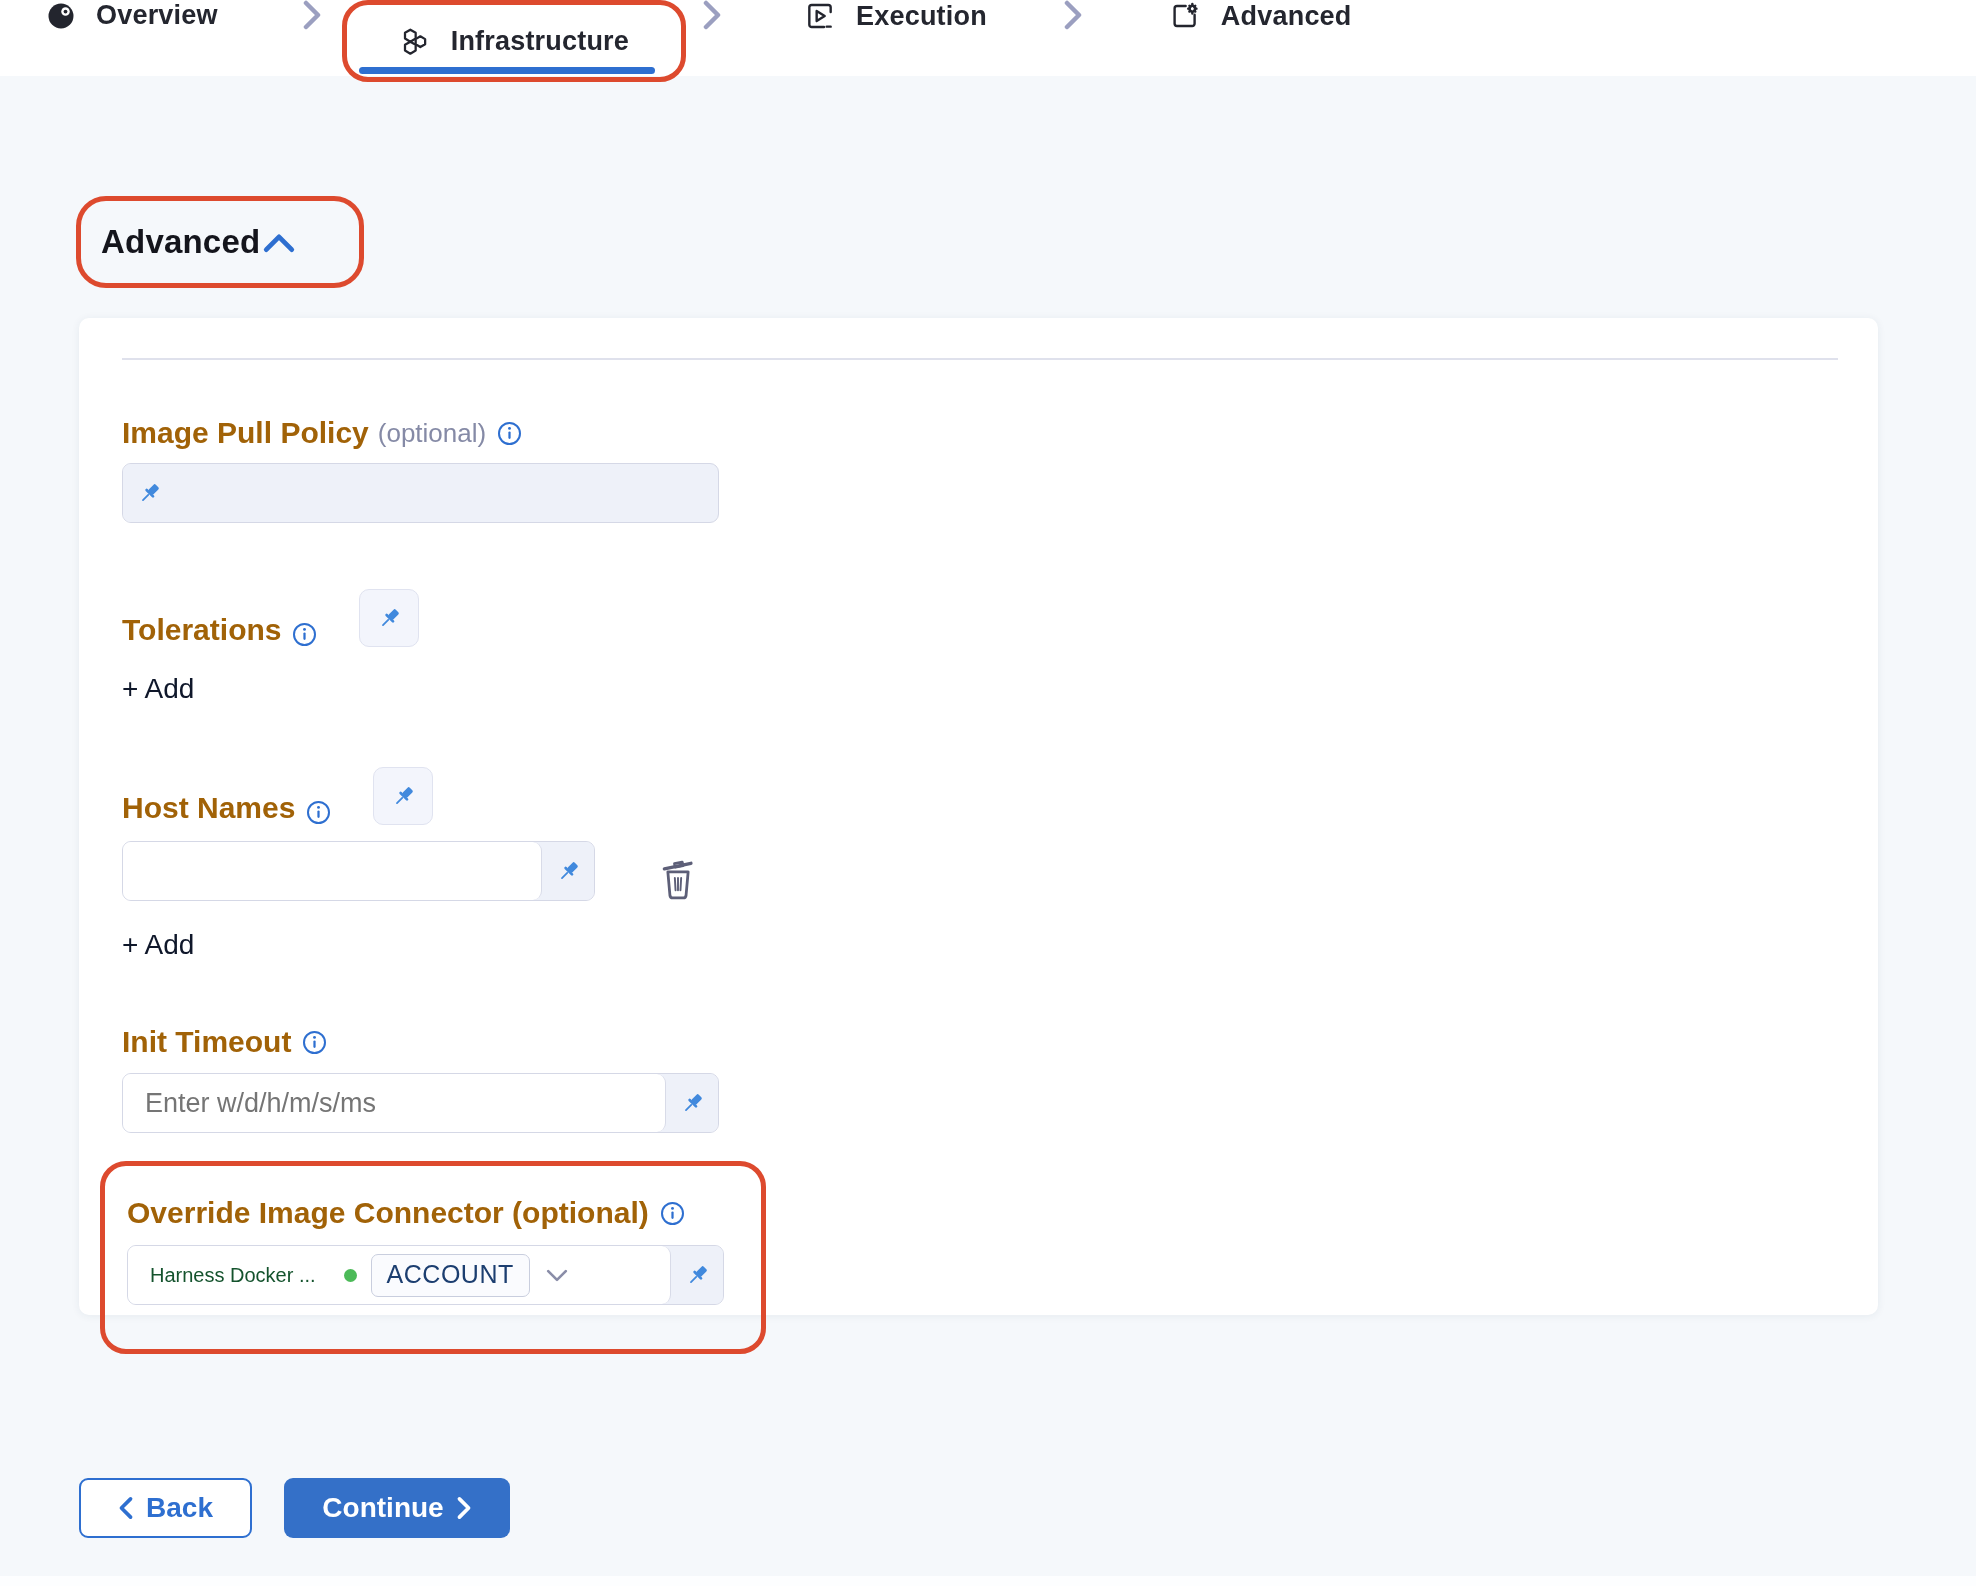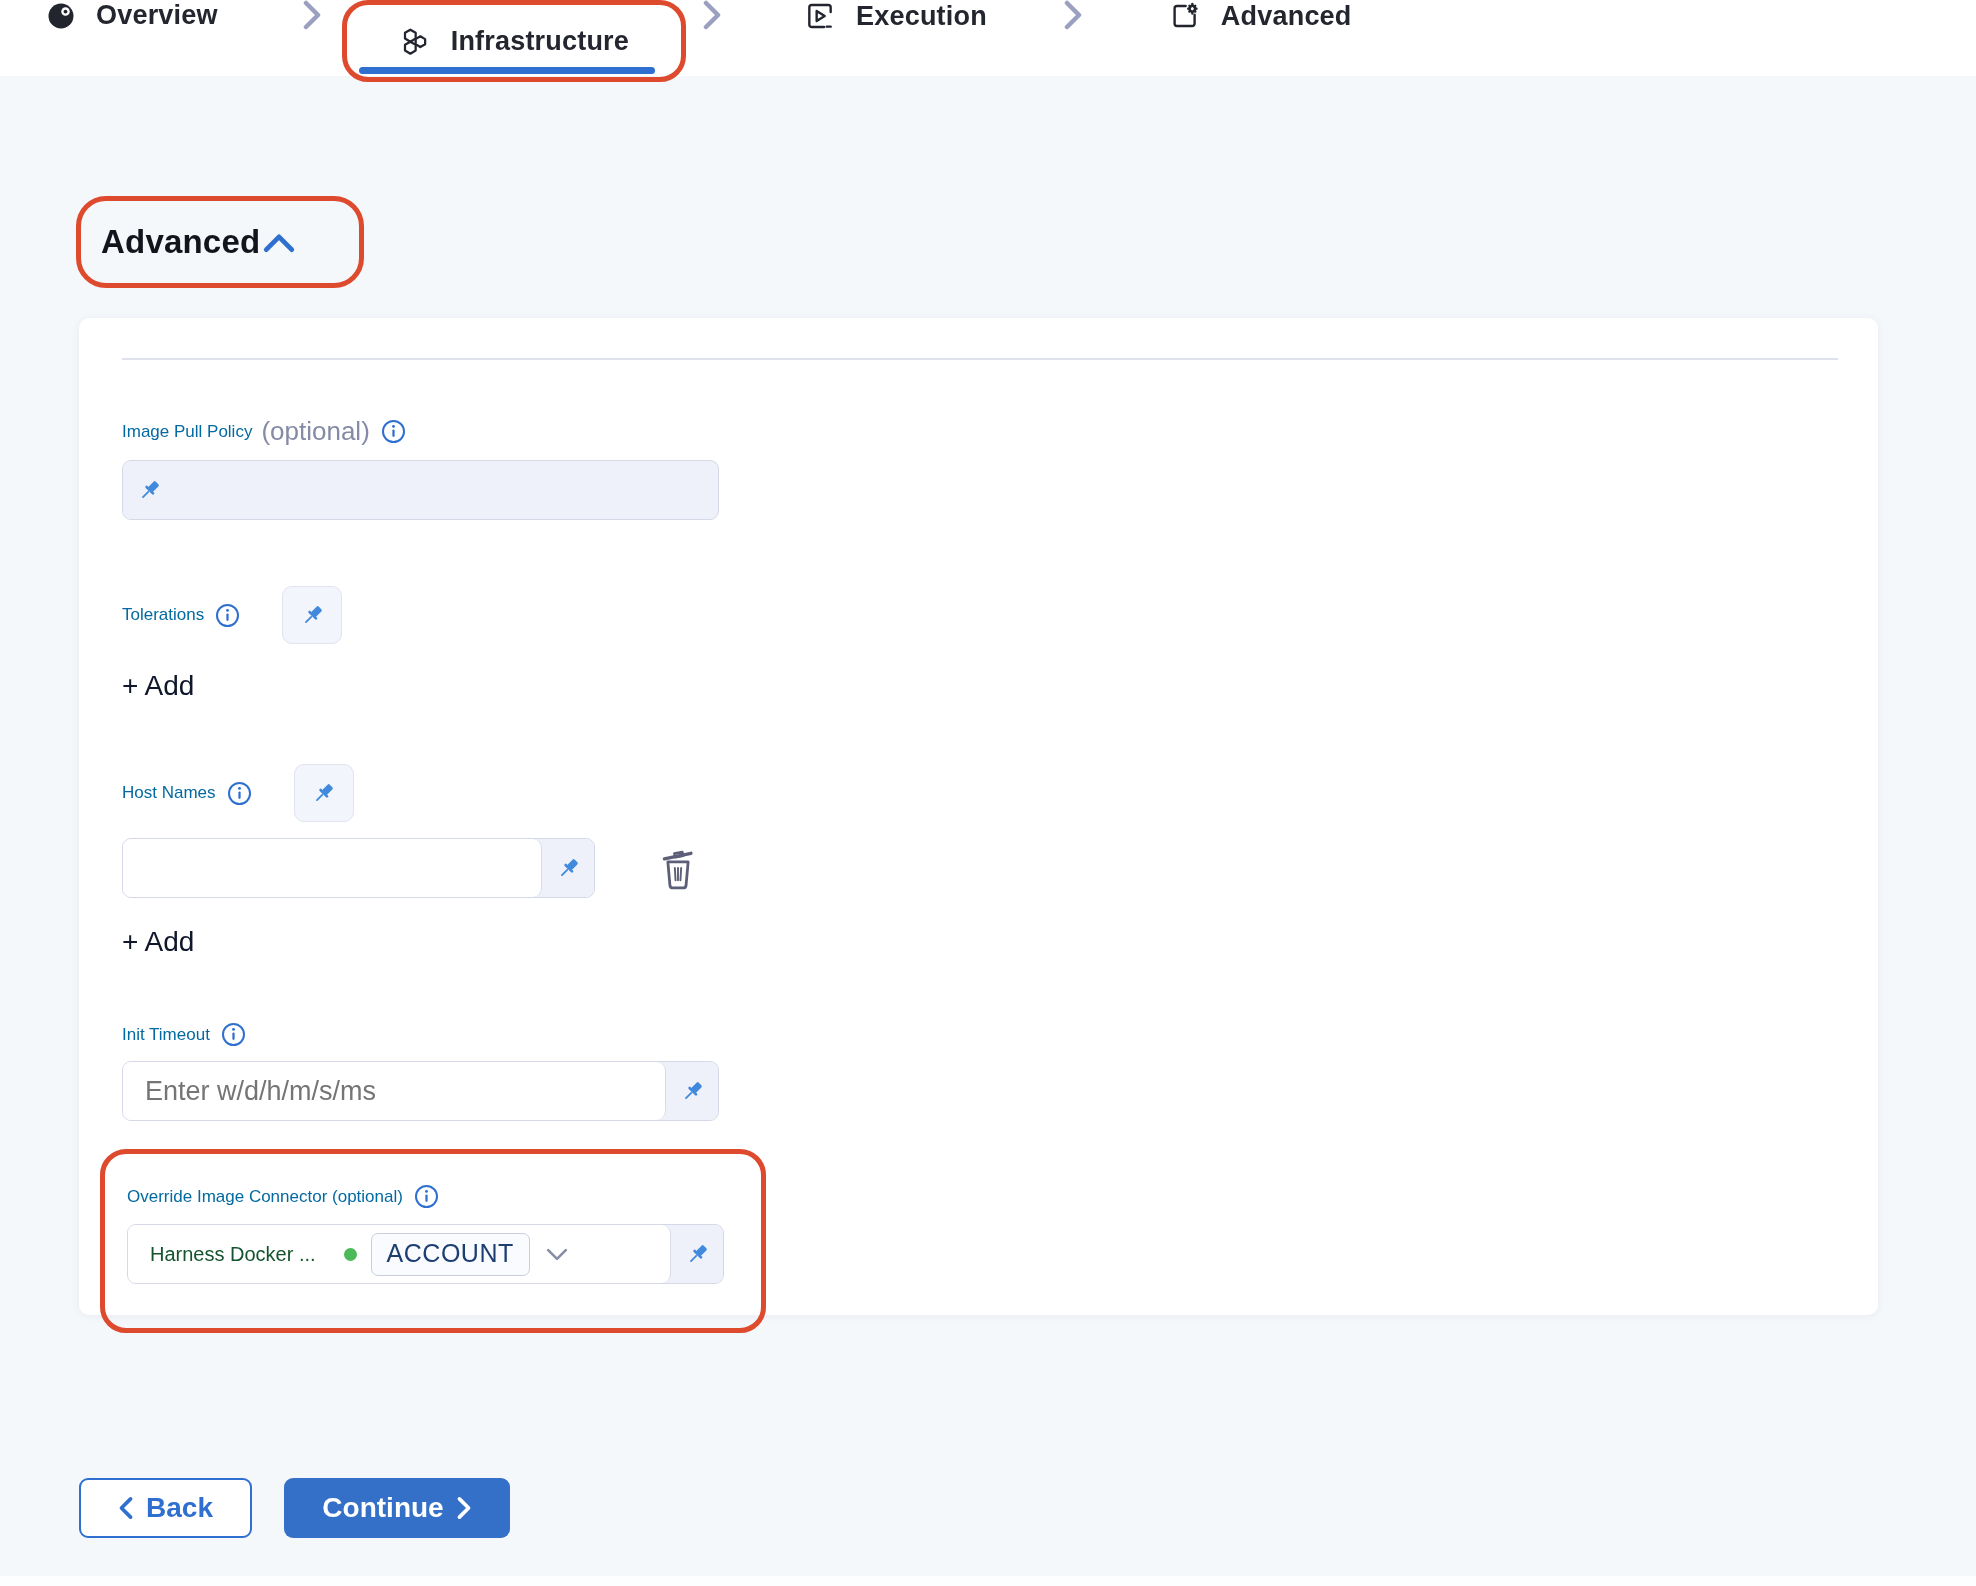--- a/index.html
+++ b/index.html
@@ -43,21 +43,21 @@
   
   .card {
     position:absolute; left:79px; top:318px; width:1799px; height:997px;
     background:#ffffff; border-radius:10px;
     box-shadow:0 1px 8px rgba(30,50,90,.07);
     padding:40px 40px 0 43px;
   }
   .divider { height:2px; background:#dfe1ec; margin-bottom:56px; }
 
   .label-row { display:flex; align-items:center; }
-  .f-label { font-size:17px; font-weight:400; color:#0369a1; }
+  .f-label { font-size:30px; font-weight:700; color:#a16207; }
   .f-optional { font-size:26px; font-weight:400; color:#858aa6; margin-left:9px; }
   .info { margin-left:11px; display:inline-flex; }
 
   .ig {
     display:flex; align-items:stretch; height:60px;
     border:1.6px solid #d5d8e6; border-radius:9px; background:#eef1f9;
     overflow:hidden;
   }
   .ig-main {
     flex:1; background:#ffffff; display:flex; align-items:center;
@@ -78,21 +78,21 @@
   .pin-btn {
     width:60px; height:58px; border:1.6px solid #e0e3f0; border-radius:10px;
     background:#f3f5fc; display:flex; align-items:center; justify-content:center;
     cursor:pointer;
   }
   .add-link { color:#0f172a; font-size:28px; font-weight:500; display:inline-block; cursor:pointer; }
 
   .w600 { width:597px; }
   .w473 { width:473px; }
 
-  .row { display:flex; align-items:center; }
+  .row { display:flex; align-items:flex-end; }
 
   .trash-btn { margin-left:62px; background:none; border:none; cursor:pointer; display:flex; }
 
   
   .override-annot {
     margin-left:-22px; width:666px; border:5px solid #dd4a2e; border-radius:26px;
     padding:30px 0 44px 22px; margin-top:28px;
   }
   .conn-value { font-size:20px; color:#14532d; }
   .conn-dot { width:13px; height:13px; border-radius:50%; background:#4cba58; margin-left:28px; }

